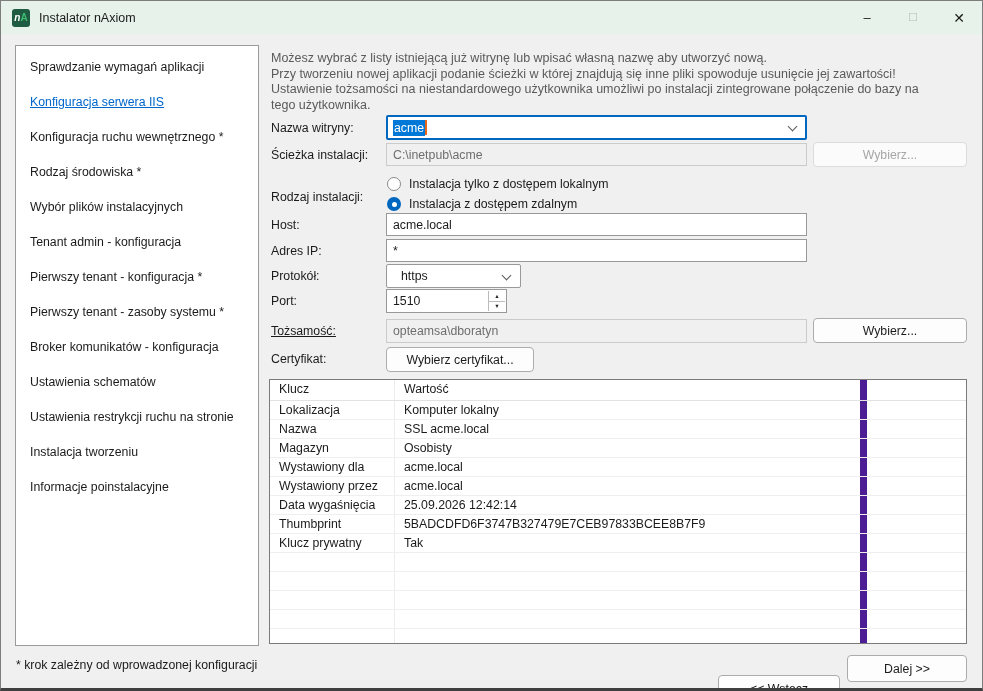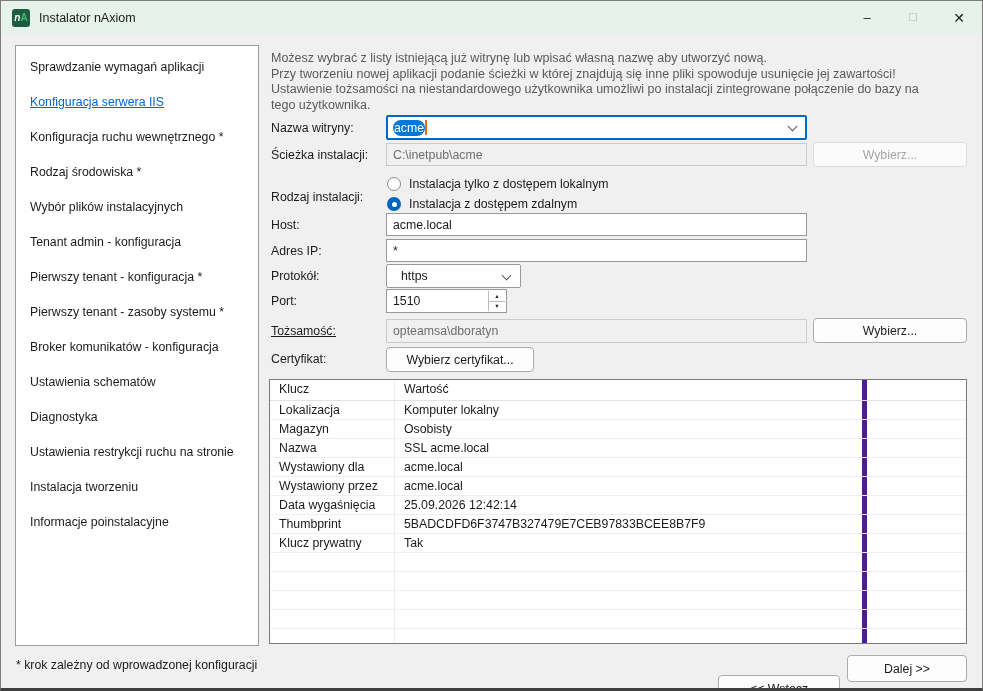--- a/index.html
+++ b/index.html
@@ -32,21 +32,21 @@
   .nav-item{height:35px;font-size:12.3px;color:#1b1b1b;line-height:16px;cursor:default;}
   .nav-item.active span{color:var(--link-blue);text-decoration:underline;cursor:pointer;}
   .footnote{position:absolute;left:15px;top:657px;font-size:12.3px;color:#1b1b1b;}
 
   
   .desc{position:absolute;left:270px;top:50px;width:648px;font-size:12.5px;color:#5a5a5a;line-height:15.5px;}
   .flabel{position:absolute;left:270px;font-size:12.3px;color:#1b1b1b;}
 
   .combo{position:absolute;left:385px;top:114px;width:421px;height:25px;background:#fff;
     border:2px solid var(--accent-blue);border-radius:2px;display:flex;align-items:center;padding-left:5px;}
-  .combo .sel{background:var(--selection-blue);color:#fff;font-size:12.3px;padding:1px 1px;border-radius:8px;}
+  .combo .sel{background:var(--selection-blue);color:#fff;font-size:12.3px;padding:1px 1px;}
   .caret{display:inline-block;width:2px;height:15px;background:var(--caret-orange);margin-left:0px;}
   .chev{position:absolute;right:9px;top:8px;width:7px;height:7px;border-right:1.4px solid #5a5a5a;
     border-bottom:1.4px solid #5a5a5a;transform:rotate(45deg);margin-top:-2px;}
 
   .tbox{position:absolute;height:23px;background:#fff;border:1px solid #999;font-size:12.3px;
     color:#1b1b1b;padding:0 6px;font-family:"Liberation Sans","DejaVu Sans",sans-serif;}
   .tbox.disabled{background:var(--window-bg);border-color:#cbcbcb;color:#6e6e6e;}
 
   .btn{position:absolute;background:#fdfdfd;border:1px solid #acacac;border-radius:4px;
     font-size:12.3px;color:#1b1b1b;display:flex;align-items:center;justify-content:center;cursor:default;}
@@ -70,21 +70,21 @@
     display:flex;flex-direction:column;}
   .spin-btns div{flex:1;display:flex;align-items:center;justify-content:center;font-size:5.5px;color:#222;}
   .spin-btns div:first-child{border-bottom:1px solid #bbb;}
 
   
   .ctable{position:absolute;left:268px;top:378px;width:698px;height:265px;background:#fff;
     border:1px solid #7a7a7a;overflow:hidden;}
   .trow{display:flex;height:19px;border-bottom:1px solid #efefef;font-size:12.3px;color:#1b1b1b;}
   .trow.head{height:21px;border-bottom:1px solid #e2e2e2;}
   .tc1{width:125px;padding:2px 0 0 9px;border-right:1px solid #ececec;overflow:hidden;white-space:nowrap;}
-  .tc2{width:472px;padding:2px 0 0 9px;border-right:5px solid #4c1d95;overflow:hidden;white-space:nowrap;}
+  .tc2{width:472px;padding:2px 0 0 9px;border-right:7px solid #4c1d95;overflow:hidden;white-space:nowrap;}
   .tc3{flex:1;}
 
   
   .navbtn{height:27px;top:654px;}
   #btn-back{left:717px;width:122px;margin-top:20px;}
   #btn-next{left:846px;width:120px;}
 </style>
 </head>
 <body>
 
@@ -107,21 +107,20 @@
     <div class="nav-item"><span>Sprawdzanie wymagań aplikacji</span></div>
     <div class="nav-item active"><span>Konfiguracja serwera IIS</span></div>
     <div class="nav-item"><span>Konfiguracja ruchu wewnętrznego *</span></div>
     <div class="nav-item"><span>Rodzaj środowiska *</span></div>
     <div class="nav-item"><span>Wybór plików instalacyjnych</span></div>
     <div class="nav-item"><span>Tenant admin - konfiguracja</span></div>
     <div class="nav-item"><span>Pierwszy tenant - konfiguracja *</span></div>
     <div class="nav-item"><span>Pierwszy tenant - zasoby systemu *</span></div>
     <div class="nav-item"><span>Broker komunikatów - konfiguracja</span></div>
     <div class="nav-item"><span>Ustawienia schematów</span></div>
-    <div class="nav-item"><span>Diagnostyka</span></div>
     <div class="nav-item"><span>Ustawienia restrykcji ruchu na stronie</span></div>
     <div class="nav-item"><span>Instalacja tworzeniu</span></div>
     <div class="nav-item"><span>Informacje poinstalacyjne</span></div>
   </div>
   <div class="footnote">* krok zależny od wprowadzonej konfiguracji</div>
 
   <div class="desc">
     <div>Możesz wybrać z listy istniejącą już witrynę lub wpisać własną nazwę aby utworzyć nową.</div>
     <div>Przy tworzeniu nowej aplikacji podanie ścieżki w której znajdują się inne pliki spowoduje usunięcie jej zawartości!</div>
     <div>Ustawienie tożsamości na niestandardowego użytkownika umożliwi po instalacji zintegrowane połączenie do bazy na tego użytkownika.</div>
@@ -181,30 +180,30 @@
       <div class="tc1">Klucz</div>
       <div class="tc2">Wartość</div>
       <div class="tc3"></div>
     </div>
     <div class="trow">
         <div class="tc1">Lokalizacja</div>
         <div class="tc2">Komputer lokalny</div>
         <div class="tc3"></div>
       </div>
     <div class="trow">
+        <div class="tc1">Nazwa</div>
+        <div class="tc2">SSL acme.local</div>
+        <div class="tc3"></div>
+      </div>
+    <div class="trow">
         <div class="tc1">Magazyn</div>
         <div class="tc2">Osobisty</div>
         <div class="tc3"></div>
       </div>
     <div class="trow">
-        <div class="tc1">Nazwa</div>
-        <div class="tc2">SSL acme.local</div>
-        <div class="tc3"></div>
-      </div>
-    <div class="trow">
         <div class="tc1">Wystawiony dla</div>
         <div class="tc2">acme.local</div>
         <div class="tc3"></div>
       </div>
     <div class="trow">
         <div class="tc1">Wystawiony przez</div>
         <div class="tc2">acme.local</div>
         <div class="tc3"></div>
       </div>
     <div class="trow">

